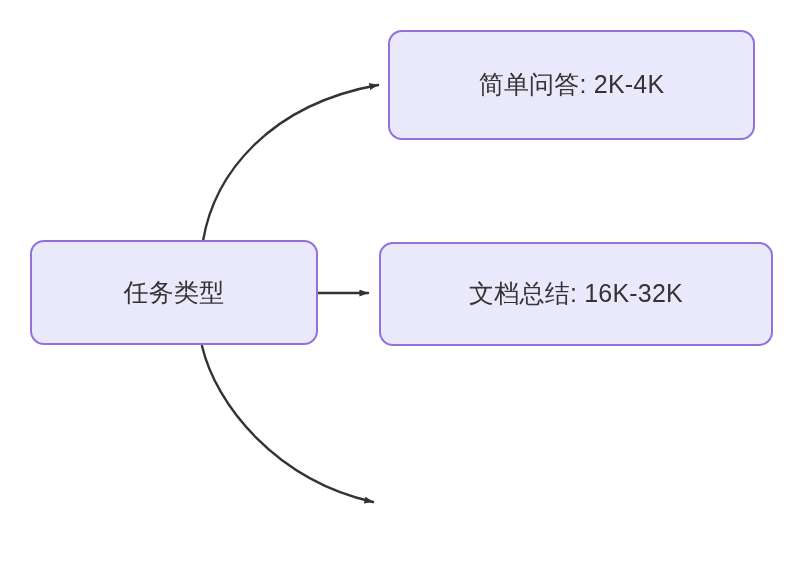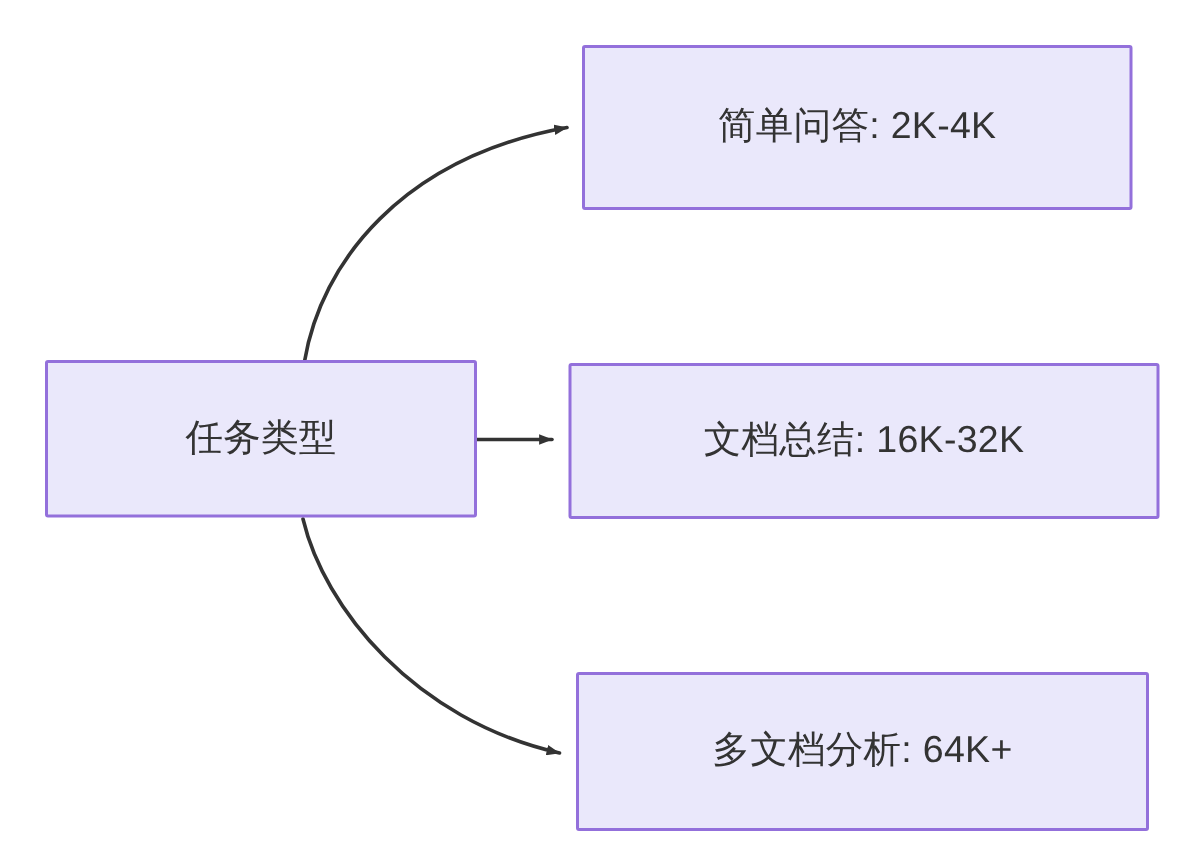--- a/index.html
+++ b/index.html
@@ -28,21 +28,21 @@
     top: 0;
     width: 787px;
     height: 572px;
     pointer-events: none;
   }
   .flow-node {
     position: absolute;
     box-sizing: border-box;
     background: #EAE8FB;
     border: 2px solid #9370DB;
-    border-radius: 2px;
+    border-radius: 14px;
     display: flex;
     align-items: center;
     justify-content: center;
     text-align: center;
   }
   .flow-node .node-label {
     color: #333333;
     font-size: 25px;
     line-height: 1.25;
     font-weight: 400;
@@ -98,17 +98,14 @@
   </div>
 
   <div class="flow-node" id="node-simple-qa">
     <span class="node-label">简单问答: 2K-4K</span>
   </div>
 
   <div class="flow-node" id="node-doc-summary">
     <span class="node-label">文档总结: 16K-32K</span>
   </div>
 
-  <div class="flow-node" id="node-multi-doc">
-    <span class="node-label">多文档分析: 64K+</span>
-  </div>
 
 </div>
 
 </body></html>

